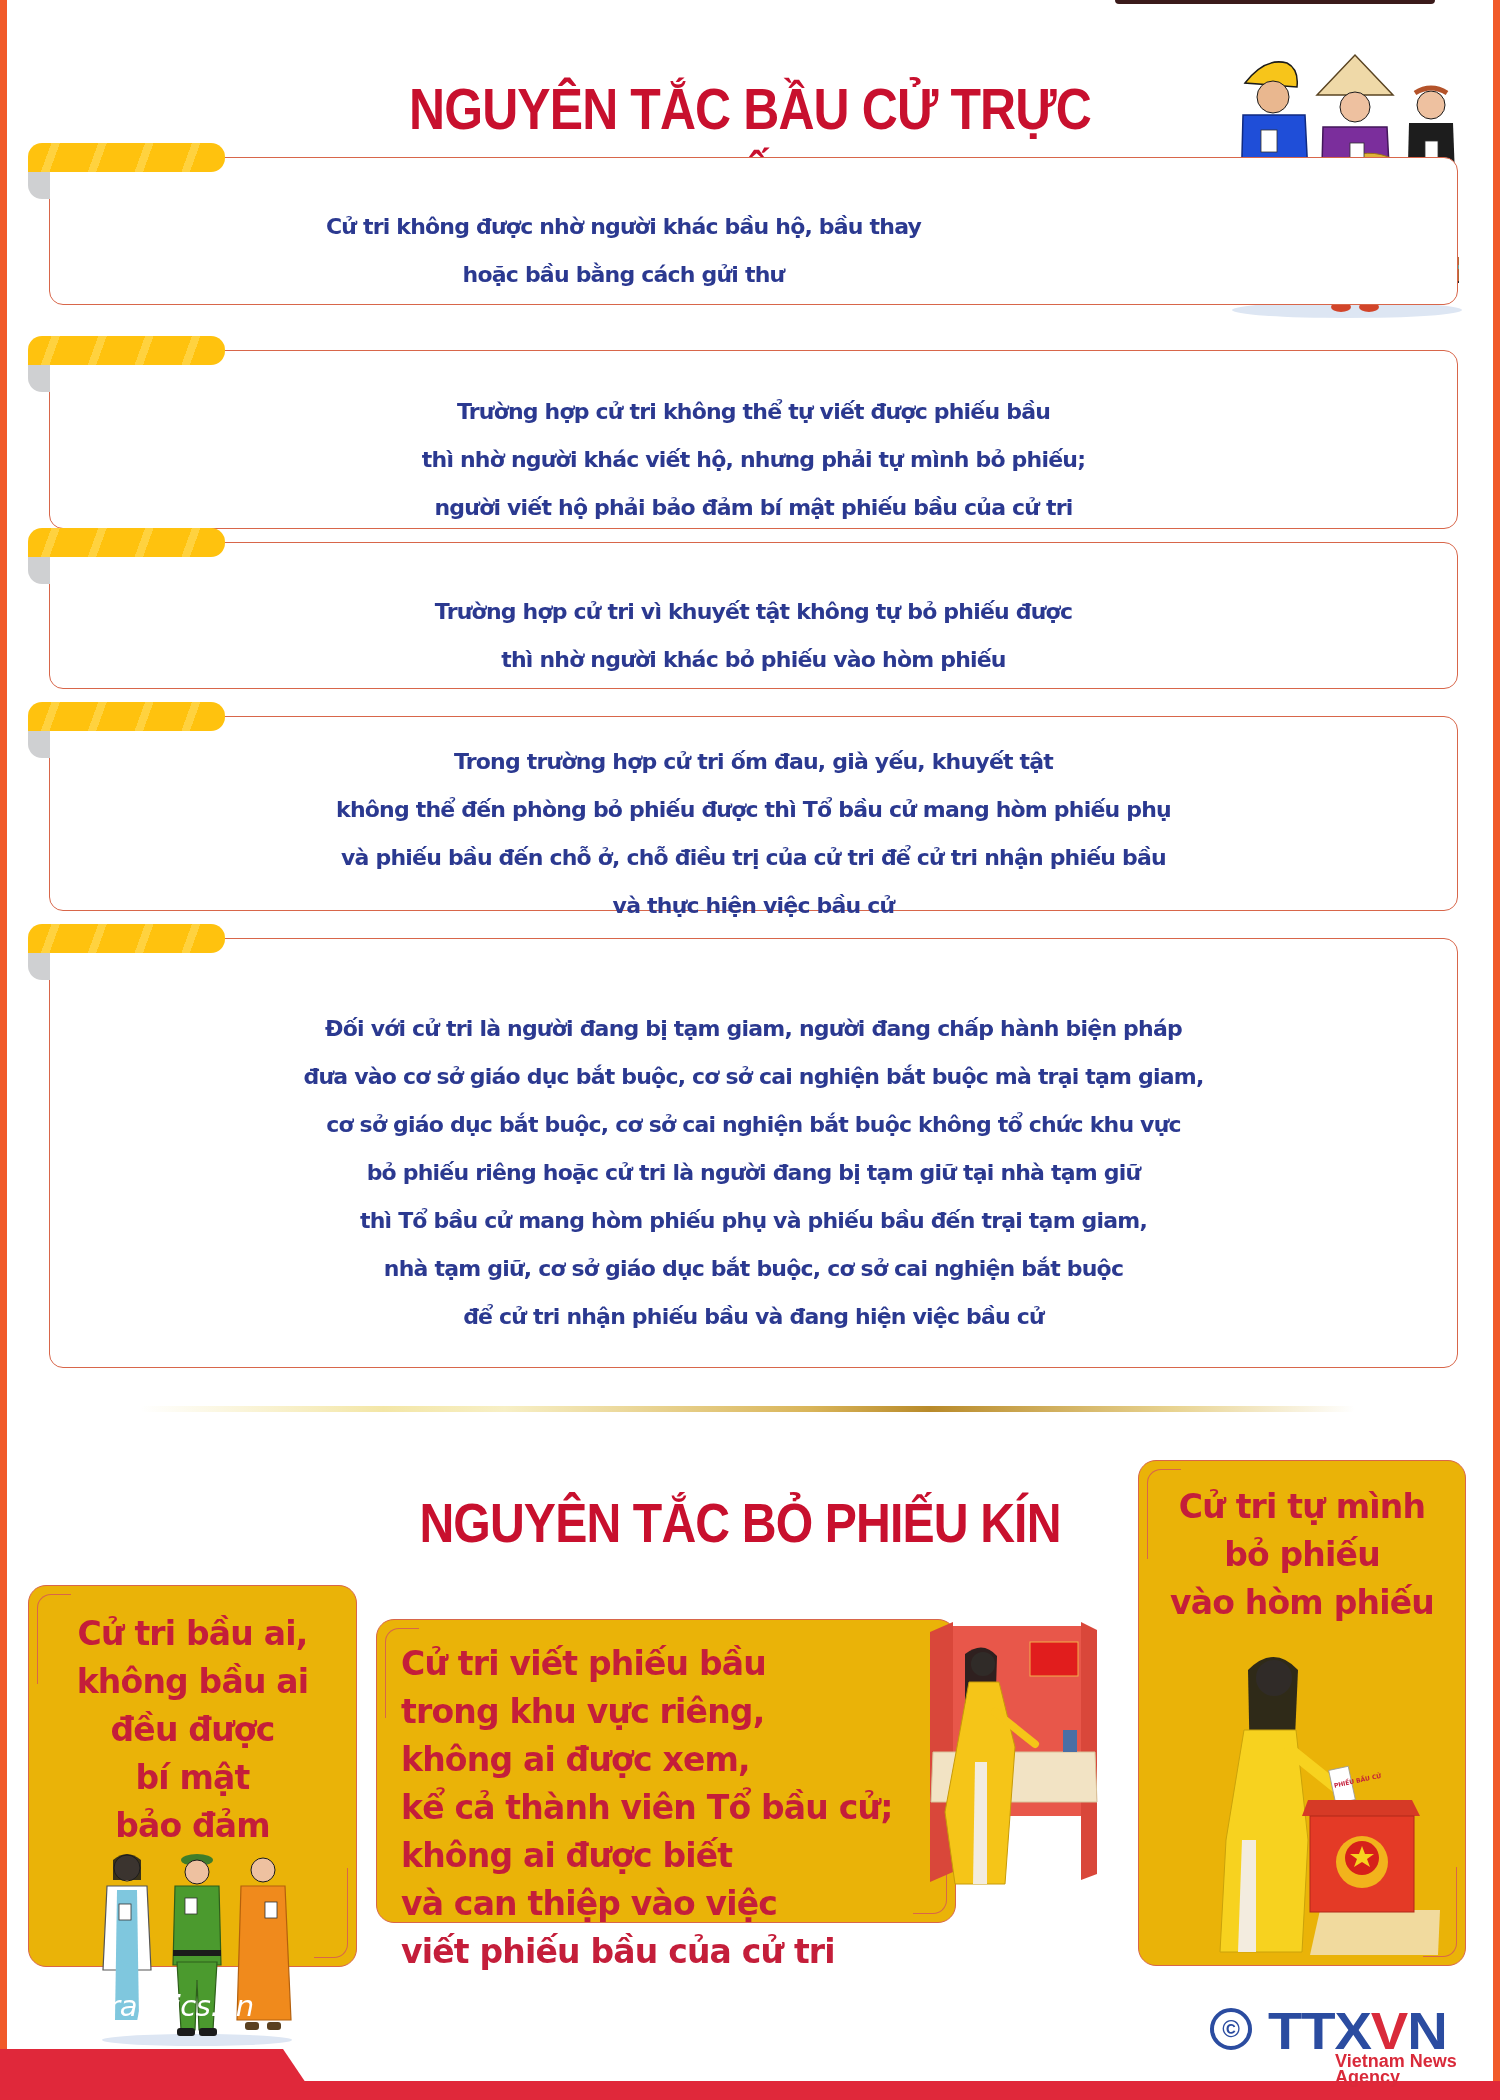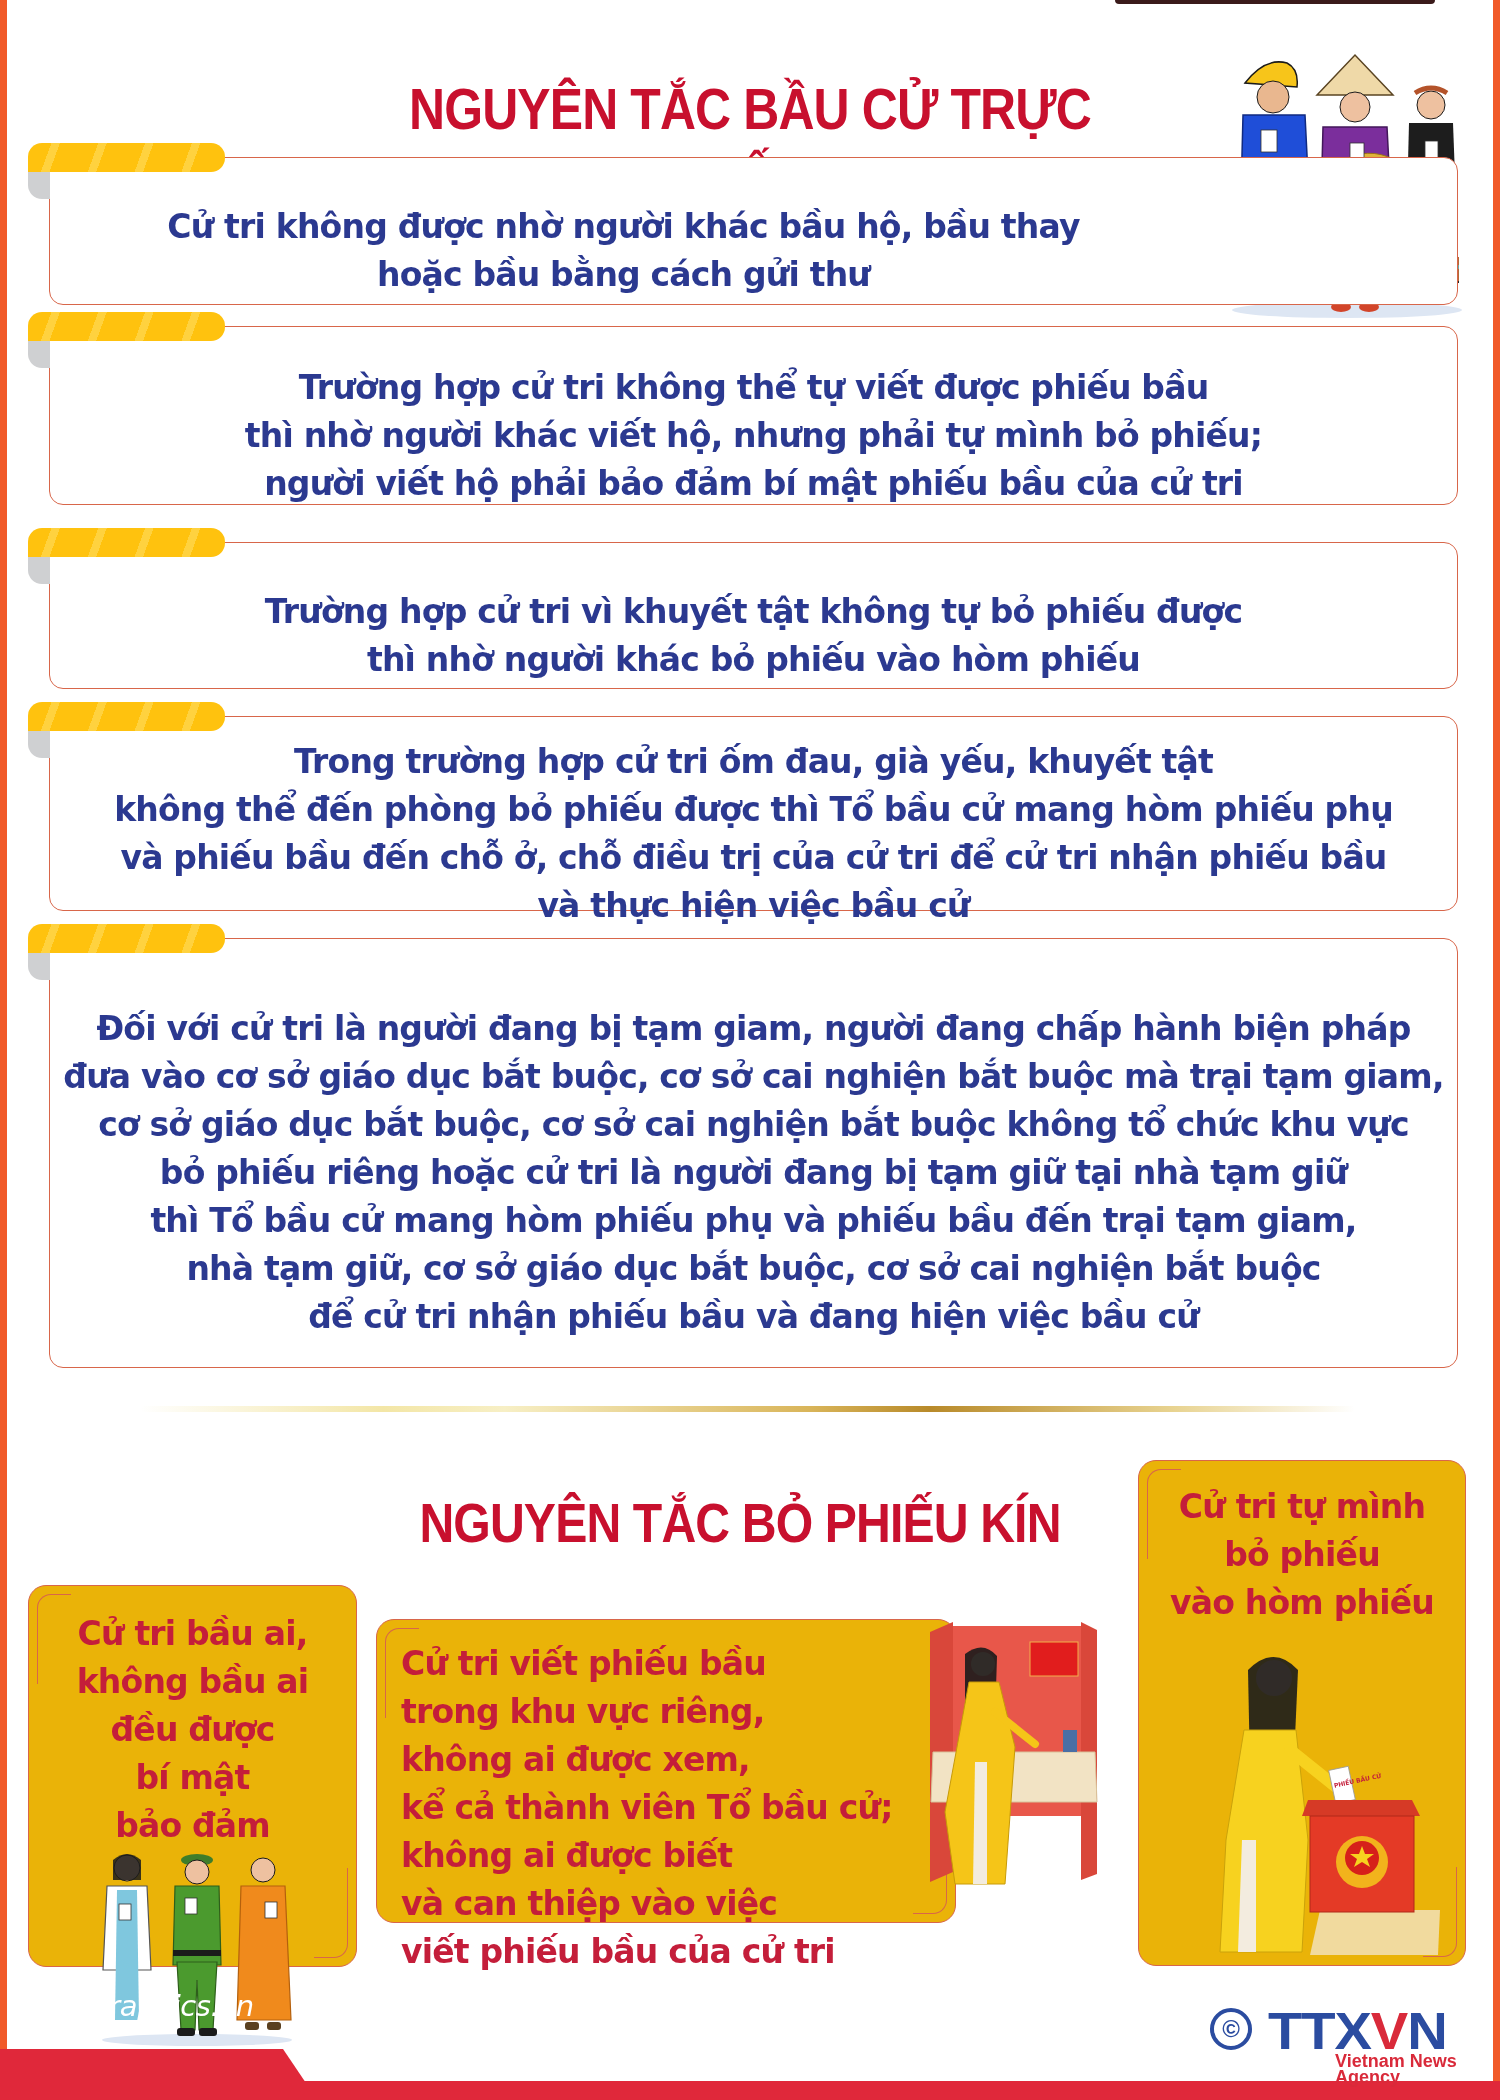--- a/index.html
+++ b/index.html
@@ -35,21 +35,21 @@
     position: absolute; left: 0; top: 29px; width: 22px; height: 27px;
     background: #cfd0d2; border-radius: 0 0 0 14px; z-index: 1;
   }
   .card .box {
     position: absolute; left: 21px; top: 14px; right: 0; bottom: 0;
     border: 1.5px solid #d8664a; border-radius: 14px; background: #ffffff;
   }
   .card .text {
     position: absolute; left: 21px; right: 0; top: 14px; bottom: 0;
     display: flex; flex-direction: column; justify-content: center; align-items: center;
-    color: #2b3990; font-weight: 700; font-size: 33px; line-height: 48px; text-align: center;
+    color: #2b3990; font-weight: 700; font-size: 22px; line-height: 48px; text-align: center;
     font-family: "DejaVu Sans", sans-serif; letter-spacing: -0.8px; z-index: 3; margin-top: 40px;
   }
   .card .text span { display: block; white-space: nowrap; }
 
   .divider {
     position: absolute; left: 140px; top: 1406px; width: 1215px; height: 6px;
     background: linear-gradient(90deg, rgba(240,220,140,0) 0%, #f3e6a6 20%, #f7efc5 30%, #d9b55a 55%, #b88a2a 65%, #e8d390 85%, rgba(240,220,140,0) 100%);
     border-radius: 3px;
   }
 
@@ -152,21 +152,21 @@
 <div class="card" style="top:143px;height:162px;">
   <div class="tab"></div>
   <div class="fold"></div>
   <div class="box"></div>
   <div class="text" style="right:260px;">
     <span>Cử tri không được nhờ người khác bầu hộ, bầu thay</span>
     <span>hoặc bầu bằng cách gửi thư</span>
   </div>
 </div>
 
-<div class="card" style="top:312px;height:193px;">
+<div class="card" style="top:336px;height:193px;">
   <div class="tab"></div>
   <div class="fold"></div>
   <div class="box"></div>
   <div class="text">
     <span>Trường hợp cử tri không thể tự viết được phiếu bầu</span>
     <span>thì nhờ người khác viết hộ, nhưng phải tự mình bỏ phiếu;</span>
     <span>người viết hộ phải bảo đảm bí mật phiếu bầu của cử tri</span>
   </div>
 </div>
 

